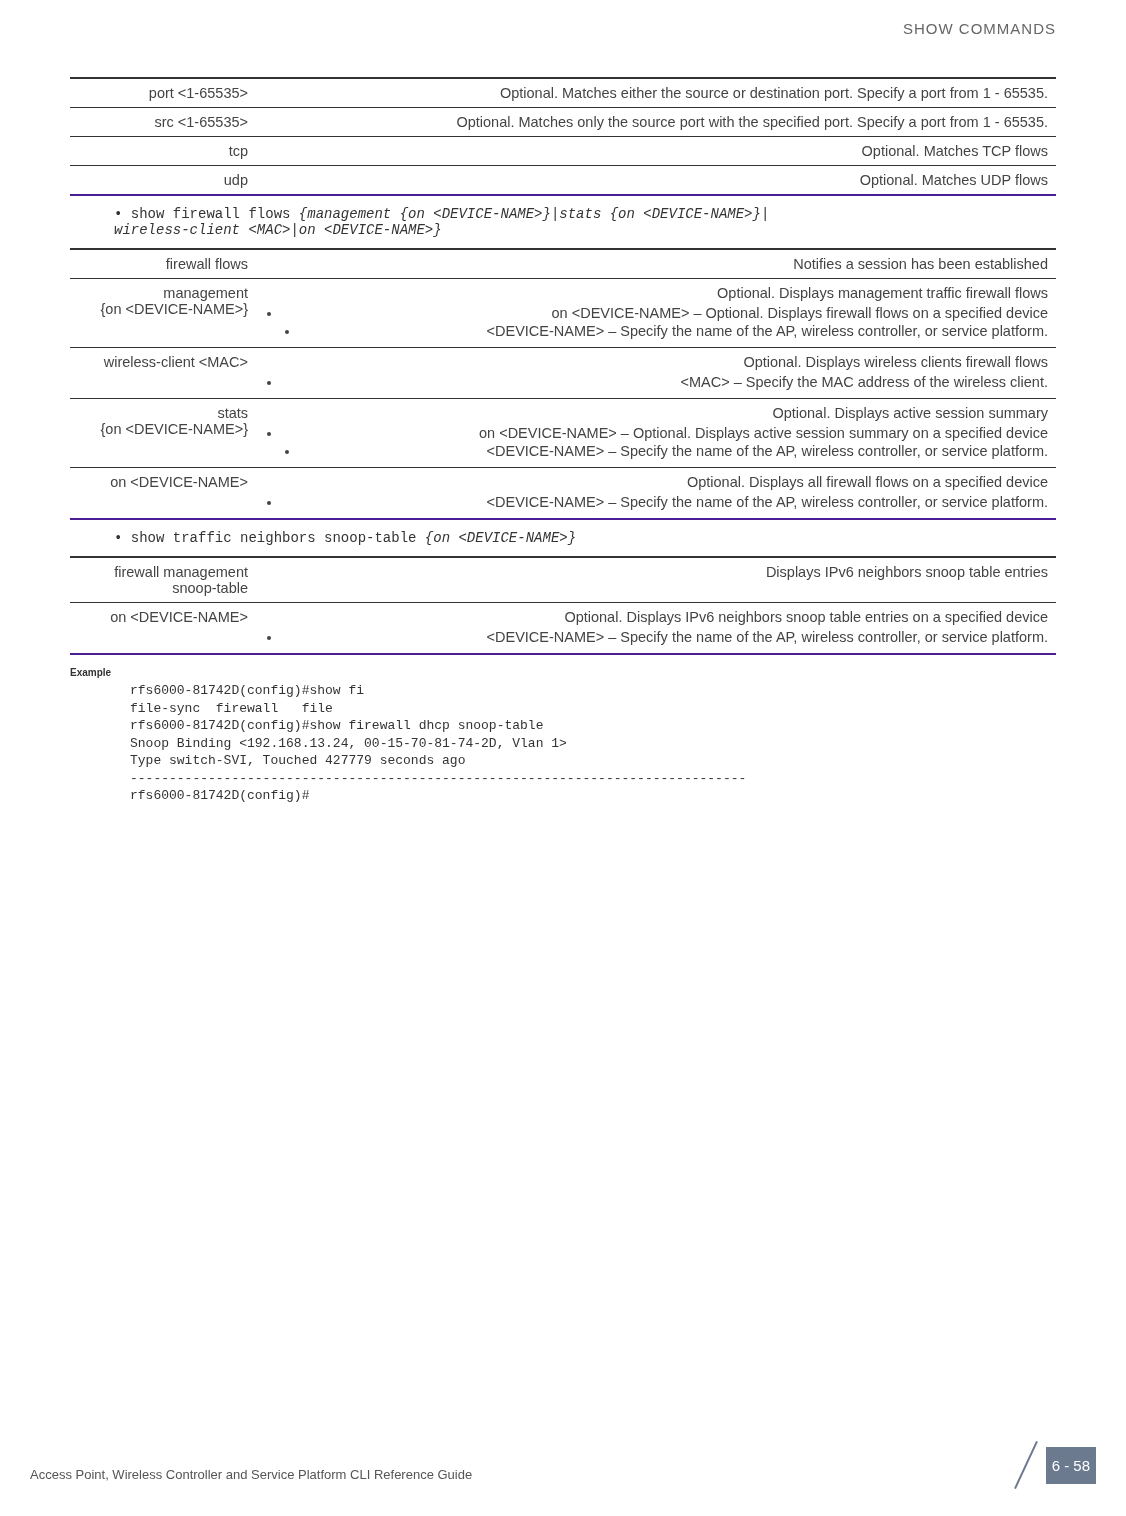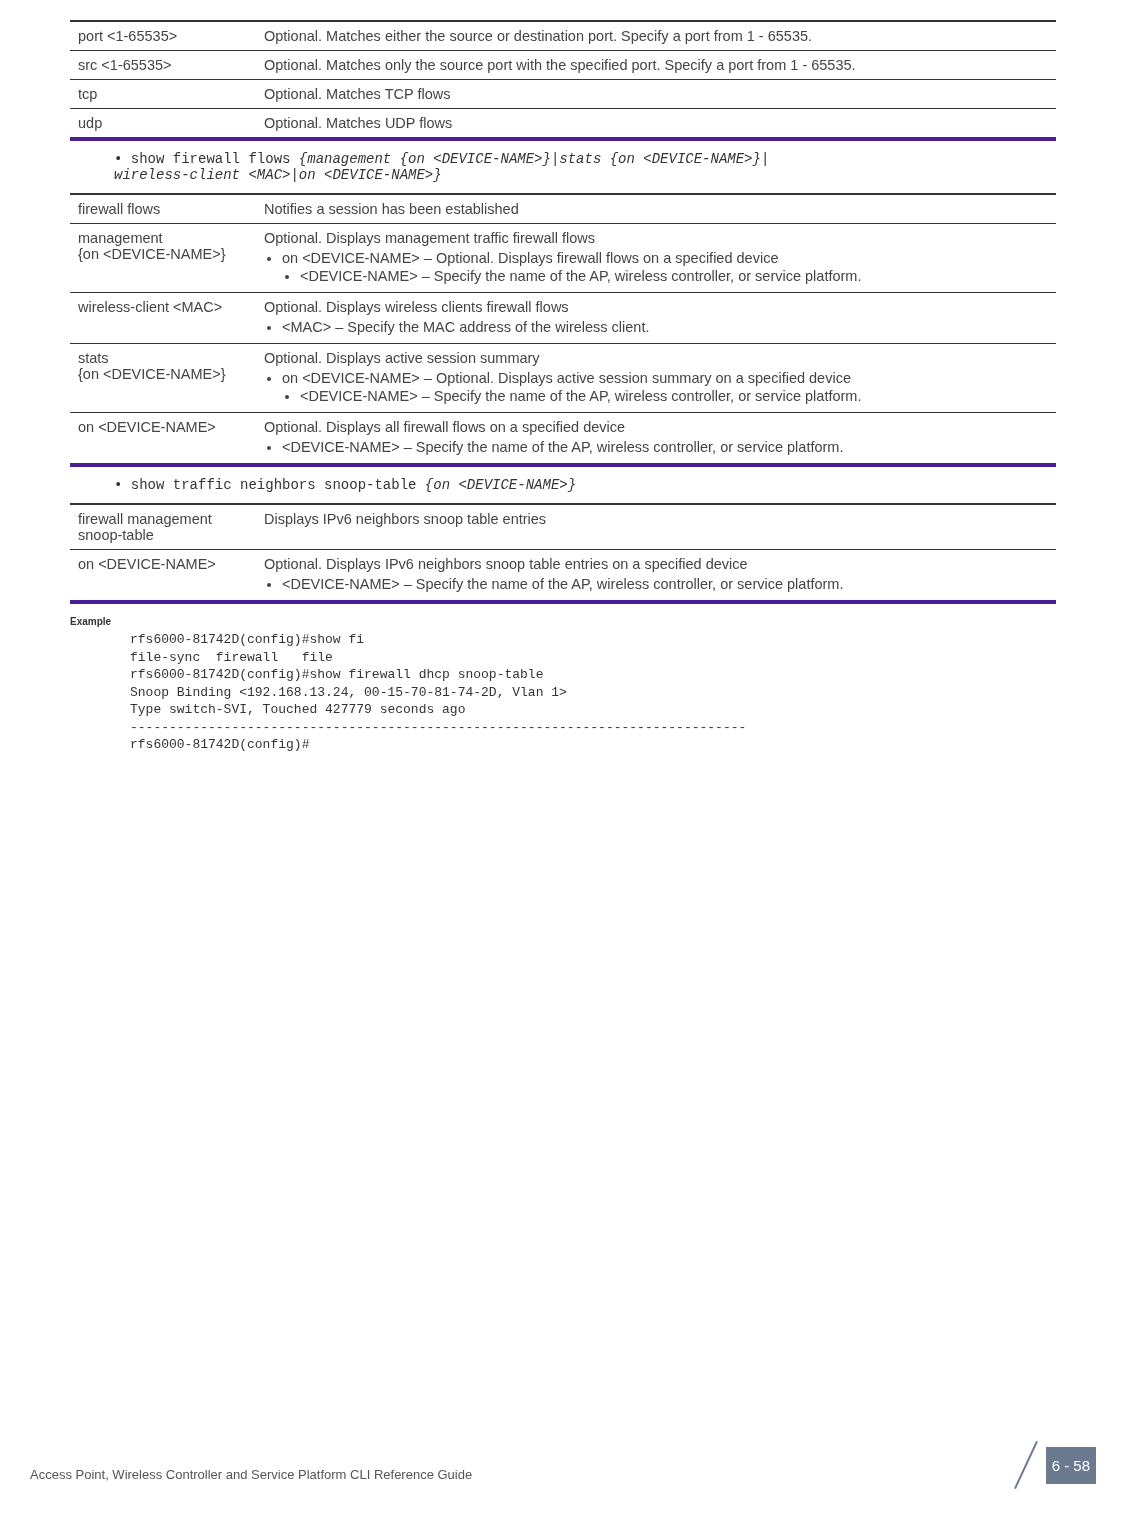--- a/index.html
+++ b/index.html
@@ -21,31 +21,32 @@
     font-size: 15px;
     letter-spacing: 1px;
     color: #666;
     margin-bottom: 40px;
     padding-right: 0;
   }
   .doc-table {
     width: 100%;
     border-collapse: collapse;
     margin-bottom: 8px;
+    text-align: right;
   }
   .doc-table td {
     border-top: 1px solid #333;
     border-bottom: 1px solid #333;
     padding: 6px 8px;
     vertical-align: top;
     font-size: 14.5px;
     color: #444;
   }
   .doc-table tr:last-child td {
-    border-bottom: 4px solid #4c1d95;
+    border-bottom: 2px solid #4c1d95;
     margin-left: 16px;
   }
   .doc-table tr:first-child td {
     border-top: 2px solid #333;
   }
   .col-left {
     width: 170px;
   }
   .command-block {
     font-family: "Courier New", monospace;
@@ -124,20 +125,21 @@
     background: #6b7a8f;
     transform: rotate(25deg);
     left: 22px;
     top: -4px;
   }
 </style>
 </head>
 <body>
 
 <div class="page">
+  <div class="header-right">SHOW COMMANDS</div>
 
   <table class="doc-table">
     <tbody>
         <tr>
       <td class="col-left">port &lt;1-65535&gt;</td>
       <td>Optional. Matches either the source or destination port. Specify a port from 1 - 65535.</td>
     </tr>
     <tr>
       <td class="col-left">src &lt;1-65535&gt;</td>
       <td>Optional. Matches only the source port with the specified port. Specify a port from 1 - 65535.</td>

